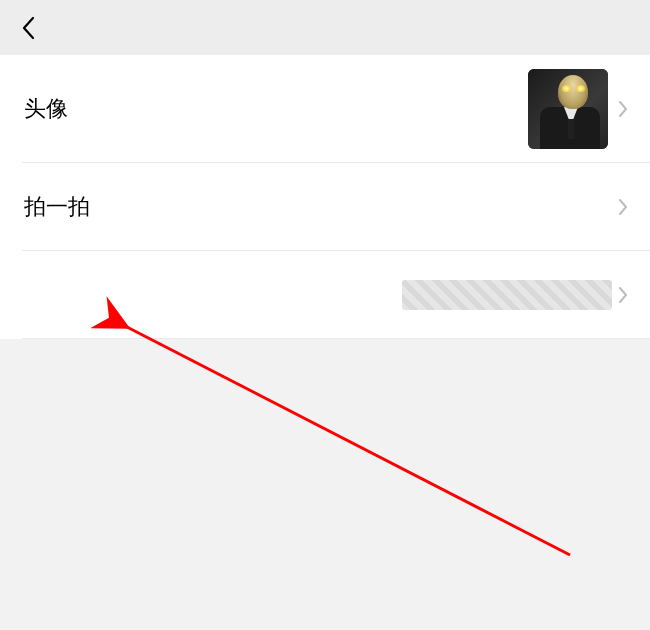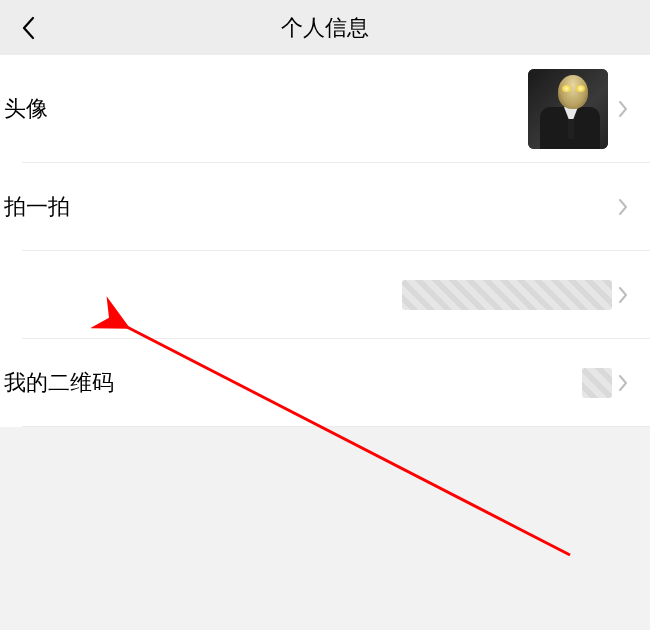--- a/index.html
+++ b/index.html
@@ -24,21 +24,21 @@
     text-align: center;
     font-size: 22px;
     color: #000;
     pointer-events: none;
   }
 
   .list { background: #fff; }
   .row {
     display: flex;
     align-items: center;
-    padding: 0 22px 0 4px;
+    padding: 0 22px 0 24px;
     background: #fff;
     position: relative;
   }
   .row-divider {
     position: absolute;
     left: 22px; right: 0; bottom: 0;
     height: 1px;
     background: #eaeaea;
   }
   .row-avatar { height: 108px; }
@@ -110,21 +110,20 @@
 <body>
 
 <div class="screen">
 
   <div class="header">
     <div class="back-btn">
       <svg width="14" height="24" viewBox="0 0 14 24">
         <polyline points="12,2 3,12 12,22" fill="none" stroke="#000" stroke-width="2.2" stroke-linecap="round" stroke-linejoin="round"></polyline>
       </svg>
     </div>
-    <div class="header-title">个人信息</div>
   </div>
 
   <div class="list">
 
     <div class="row row-avatar">
       <div class="row-label">头像</div>
       <div class="row-spacer"></div>
       <div class="avatar">
         <div class="bg"></div>
           <div class="body"></div>
@@ -158,31 +157,20 @@
       <div class="row-spacer"></div>
       <div class="blur-box blur-wechat"></div>
       <div class="chevron">
         <svg width="10" height="18" viewBox="0 0 10 18">
             <polyline points="2,2 8,9 2,16" fill="none" stroke="#bdbdbd" stroke-width="2" stroke-linecap="round" stroke-linejoin="round"></polyline>
           </svg>
       </div>
       <div class="row-divider"></div>
     </div>
 
-    <div class="row row-std">
-      <div class="row-label">我的二维码</div>
-      <div class="row-spacer"></div>
-      <div class="blur-box blur-qr"></div>
-      <div class="chevron">
-        <svg width="10" height="18" viewBox="0 0 10 18">
-            <polyline points="2,2 8,9 2,16" fill="none" stroke="#bdbdbd" stroke-width="2" stroke-linecap="round" stroke-linejoin="round"></polyline>
-          </svg>
-      </div>
-      <div class="row-divider"></div>
-    </div>
 
 
   </div>
 
   <div class="gap"></div>
 
   <svg class="arrow-layer" viewBox="0 0 650 630">
     <defs>
       <marker id="ah" markerWidth="14" markerHeight="12" refX="2" refY="6" orient="auto">
         <path d="M12,0 L0,6 L12,12 L8,6 Z" fill="#ff0000"></path>

